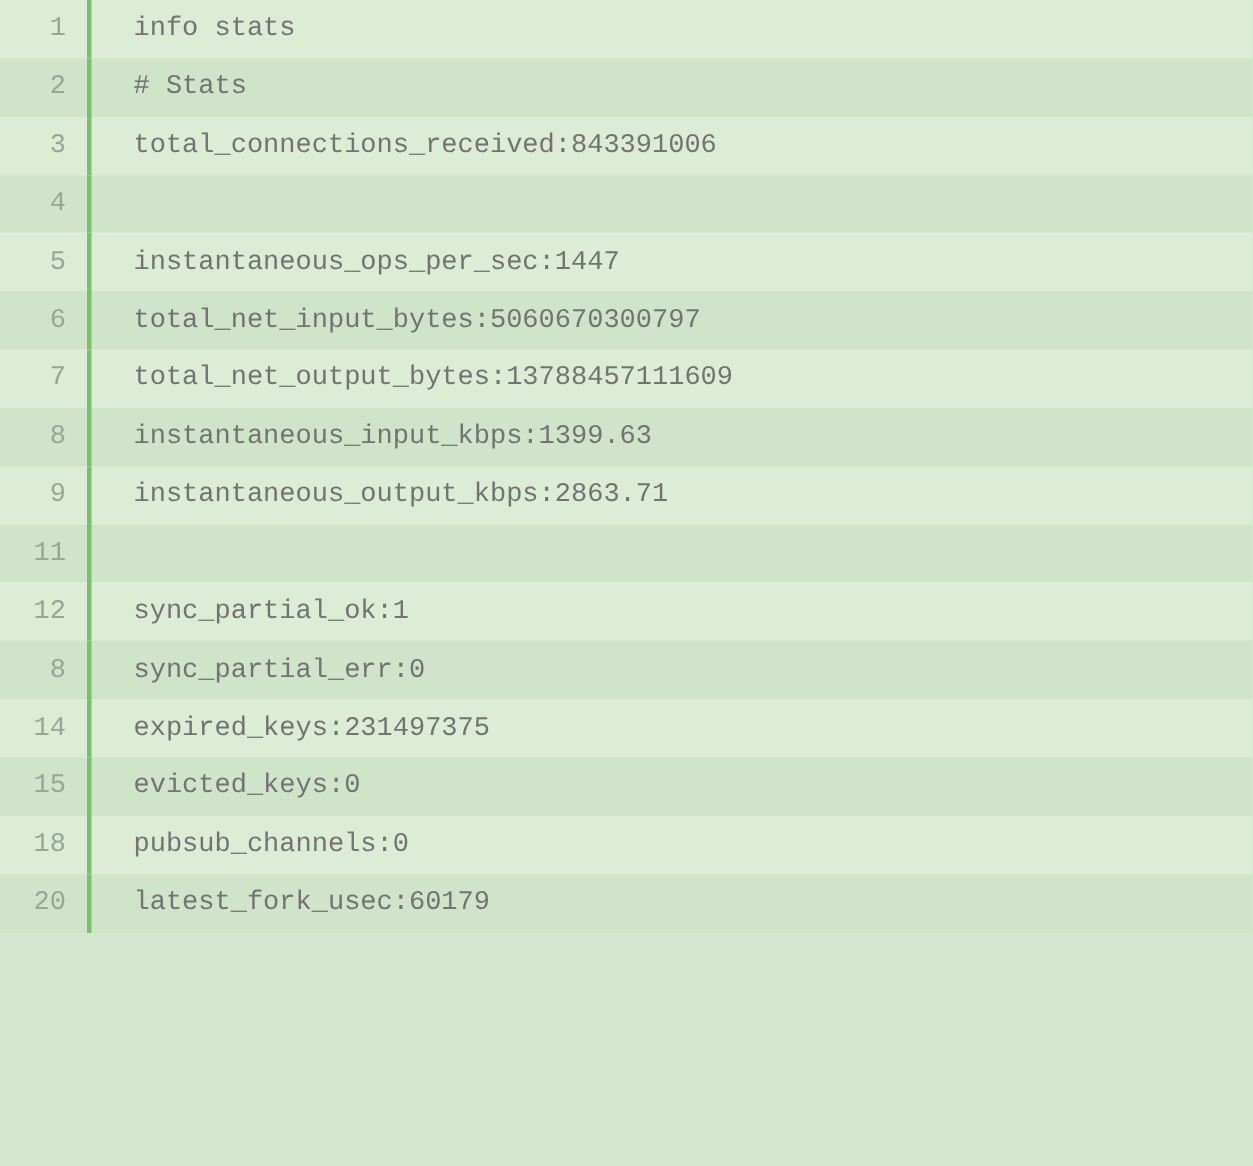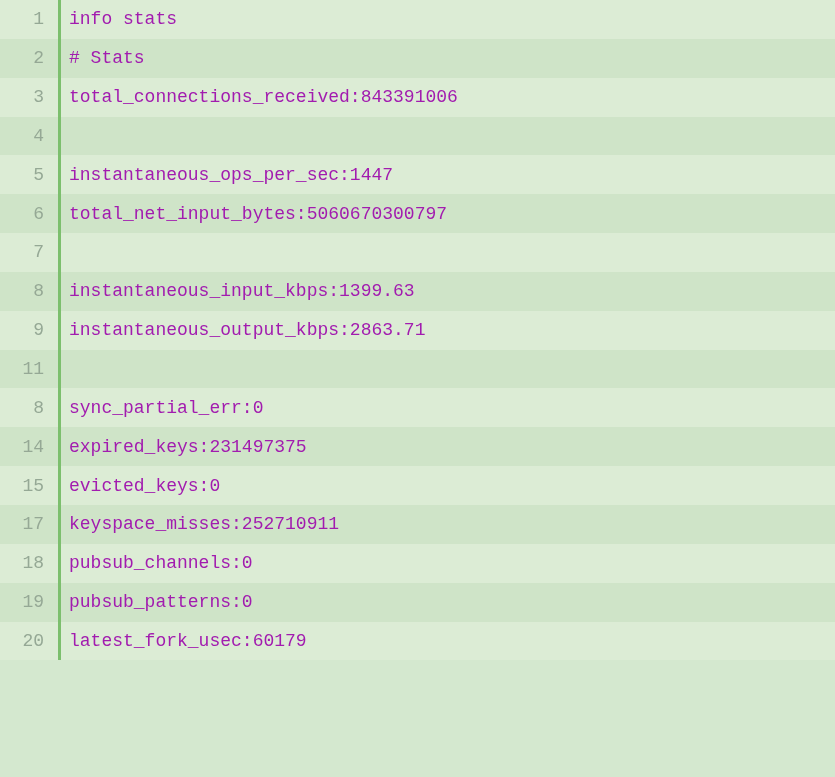--- a/index.html
+++ b/index.html
@@ -40,22 +40,22 @@
       font-weight: normal;
       flex-shrink: 0;
     }
     .border-line {
       width: 3px;
       background: #7cbf6d;
       align-self: stretch;
       flex-shrink: 0;
     }
     .code-text {
-      padding-left: 8px;
-      color: #a21caf;
+      padding-left: 28px;
+      color: #737373;
       white-space: pre;
     }
   </style>
 </head>
 <body>
 
 <div class="code-container">
   <div class="code-line">
     <span class="gutter">1</span>
     <span class="border-line"></span>
@@ -81,63 +81,59 @@
     <span class="code-text">instantaneous_ops_per_sec:1447</span>
   </div>
   <div class="code-line">
     <span class="gutter">6</span>
     <span class="border-line"></span>
     <span class="code-text">total_net_input_bytes:5060670300797</span>
   </div>
   <div class="code-line">
     <span class="gutter">7</span>
     <span class="border-line"></span>
+    <span class="code-text">total_net_output_bytes:13788457111609</span>
   </div>
   <div class="code-line">
     <span class="gutter">8</span>
     <span class="border-line"></span>
     <span class="code-text">instantaneous_input_kbps:1399.63</span>
   </div>
   <div class="code-line">
     <span class="gutter">9</span>
     <span class="border-line"></span>
     <span class="code-text">instantaneous_output_kbps:2863.71</span>
   </div>
   <div class="code-line">
     <span class="gutter">11</span>
     <span class="border-line"></span>
+  </div>
+  <div class="code-line">
+    <span class="gutter">12</span>
+    <span class="border-line"></span>
+    <span class="code-text">sync_partial_ok:1</span>
   </div>
   <div class="code-line">
     <span class="gutter">8</span>
     <span class="border-line"></span>
     <span class="code-text">sync_partial_err:0</span>
   </div>
   <div class="code-line">
     <span class="gutter">14</span>
     <span class="border-line"></span>
     <span class="code-text">expired_keys:231497375</span>
   </div>
   <div class="code-line">
     <span class="gutter">15</span>
     <span class="border-line"></span>
     <span class="code-text">evicted_keys:0</span>
   </div>
   <div class="code-line">
-    <span class="gutter">17</span>
-    <span class="border-line"></span>
-    <span class="code-text">keyspace_misses:252710911</span>
-  </div>
-  <div class="code-line">
     <span class="gutter">18</span>
     <span class="border-line"></span>
     <span class="code-text">pubsub_channels:0</span>
-  </div>
-  <div class="code-line">
-    <span class="gutter">19</span>
-    <span class="border-line"></span>
-    <span class="code-text">pubsub_patterns:0</span>
   </div>
   <div class="code-line">
     <span class="gutter">20</span>
     <span class="border-line"></span>
     <span class="code-text">latest_fork_usec:60179</span>
   </div>
 </div>
 
 </body></html>

